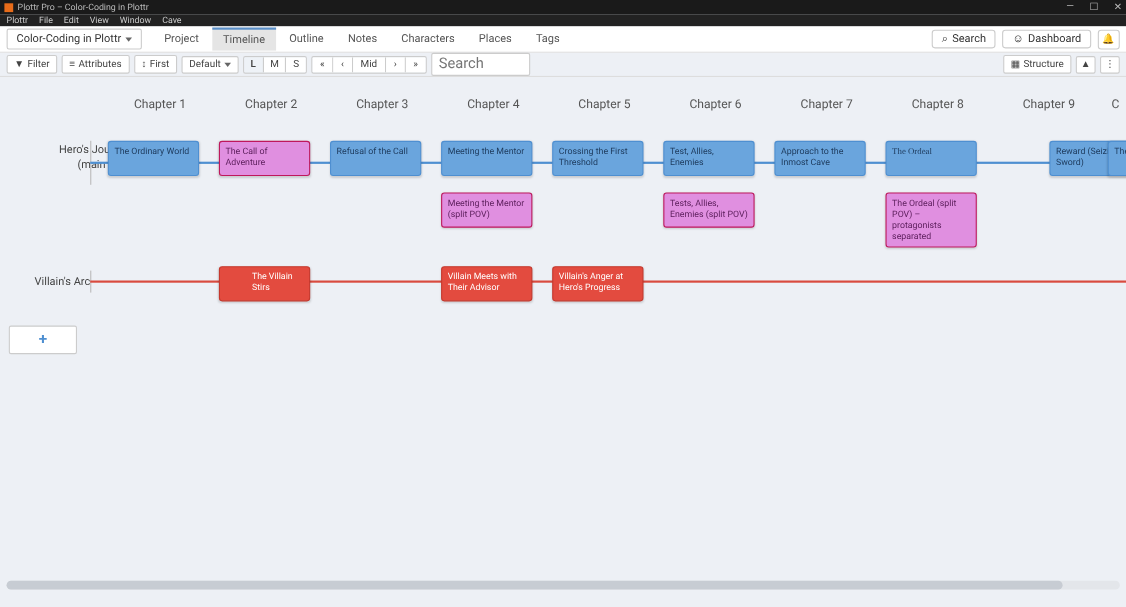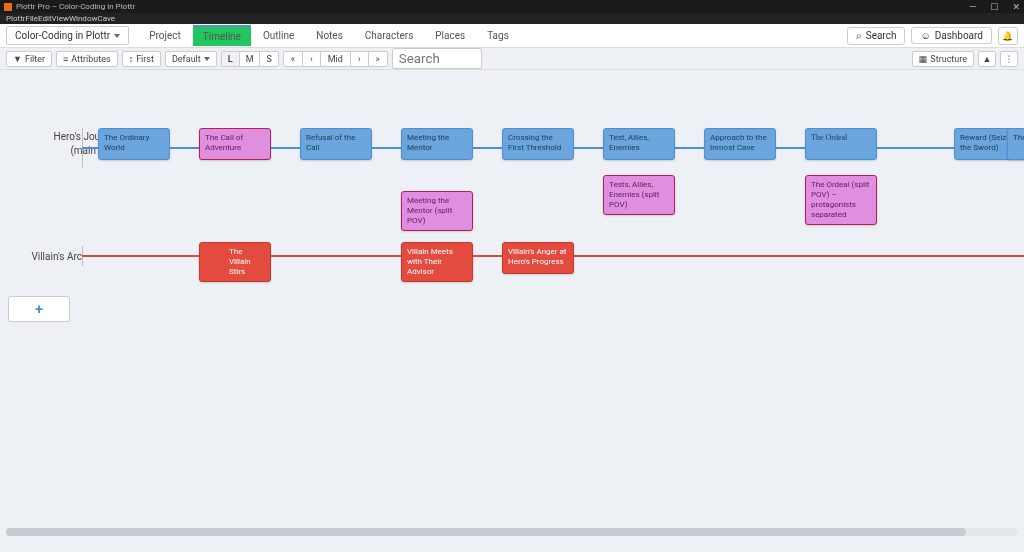--- a/index.html
+++ b/index.html
@@ -1,25 +1,25 @@
 <!DOCTYPE html>
 <html><head>
 <meta charset="utf-8">
 <style>
 * { margin:0; padding:0; box-sizing:border-box; font-family:-apple-system,"Segoe UI",Roboto,Arial,sans-serif; }
 html,body { width:1024px; height:552px; overflow:hidden; background:#edf0f5; color:#333; }
 .titlebar { height:13px; background:#1a1a1a; color:#bbb; font-size:8px; display:flex; align-items:center; padding:0 4px; position:relative; }
 .titlebar .app-icon { width:8px; height:8px; background:#e86c1a; margin-right:4px; }
 .titlebar .win-controls { position:absolute; right:4px; display:flex; gap:14px; font-size:9px; }
-.menubar { height:11px; background:#222; color:#ccc; font-size:8px; display:flex; align-items:center; padding:0 6px; }
+.menubar { height:11px; background:#222; color:#ccc; font-size:8px; display:flex; align-items:center; gap:10px; padding:0 6px; }
 .menubar span { cursor:pointer; }
 .topnav { height:24px; background:#fff; border-bottom:1px solid #ddd; display:flex; align-items:center; font-size:10px; padding:0 6px; gap:2px; }
 .proj-dd { border:1px solid #ccc; border-radius:2px; padding:3px 8px; background:#fff; display:flex; align-items:center; gap:4px; margin-right:8px; }
 .nav-tab { padding:4px 10px; color:#555; cursor:pointer; }
-.nav-tab.active { background:#22c55e; border-top:2px solid #5a8fc8; }
+.nav-tab.active { background:#e5e5e5; border-top:2px solid #5a8fc8; }
 .topnav .spacer { flex:1; }
 .pill { border:1px solid #ccc; border-radius:3px; padding:2px 8px; background:#fff; display:flex; align-items:center; gap:4px; font-size:10px; }
 .pill + .pill { margin-left:4px; }
 .bell { border:1px solid #ccc; border-radius:3px; width:20px; height:18px; display:flex; align-items:center; justify-content:center; margin-left:4px; font-size:9px;}
 .toolbar { height:22px; background:#edf0f5; border-bottom:1px solid #ddd; display:flex; align-items:center; gap:4px; padding:0 6px; font-size:9px; color:#444; }
 .tbtn { border:1px solid #ccc; background:#fff; border-radius:2px; padding:2px 6px; display:flex; align-items:center; gap:3px; cursor:pointer; }
 .zoom-group { display:flex; border:1px solid #ccc; border-radius:2px; overflow:hidden; }
 .zoom-group span { padding:2px 6px; background:#fff; border-right:1px solid #ccc; cursor:pointer; }
 .zoom-group span:last-child { border-right:none; }
 .zoom-group span.active { background:#eef2f7; font-weight:600; }
@@ -35,21 +35,21 @@
 .col { width:101px; text-align:center; font-size:11px; color:#555; flex-shrink:0; }
 .row-label { position:absolute; left:0; width:82px; text-align:right; font-size:10px; color:#444; line-height:1.35; }
 .row-label.hero { top:60px;margin-left:37px; }
 .row-label.villain { top:180px; }
 .row-tick { position:absolute; left:82px; top:0; width:1px; background:#bbb; }
 .row-tick.hero-tick { top:58px; height:40px; }
 .row-tick.villain-tick { top:176px; height:20px; }
 .hline { position:absolute; left:82px; height:2px; width:1000px; }
 .hline.blue { background:#4e8fd1; top:77px; }
 .hline.red { background:#d94b3f; top:185px; }
-.card { position:absolute; width:72px; min-height:32px; border-radius:3px; padding:4px 5px; font-size:8px; line-height:1.25; color:#fff; box-shadow:0 1px 2px rgba(0,0,0,0.15); cursor:pointer; }
+.card { position:absolute; width:83px; min-height:32px; border-radius:3px; padding:4px 5px; font-size:8px; line-height:1.25; color:#fff; box-shadow:0 1px 2px rgba(0,0,0,0.15); cursor:pointer; }
 .blue-card { background:#6aa5dd; border:1px solid #4e8fd1; color:#1d3a5c; }
 .pink-card { background:#e08fe0; border:1px solid #be185d; color:#5a1d5a; }
 .red-card { background:#e34b3f; border:1px solid #c5382d; color:#fff; }
 .add { position:absolute; left:8px; top:226px; width:62px; height:26px; border:1px solid #ccc; background:#fff; display:flex; align-items:center; justify-content:center; color:#4e8fd1; font-size:14px; font-weight:bold; cursor:pointer; border-radius:2px; }
 .hscroll { position:absolute; left:6px; right:6px; bottom:4px; height:8px; background:#e3e6ea; border-radius:4px; }
 .hscroll .thumb { position:absolute; left:0; width:960px; height:8px; background:#c7ccd3; border-radius:4px; }
 .caret-down { width:0; height:0; border-left:3px solid transparent; border-right:3px solid transparent; border-top:4px solid #666; display:inline-block; }
 </style>
 </head>
 <body>
@@ -136,20 +136,33 @@
   </div>
   <div class="sq">
       <span>▲</span>
     </div>
   <div class="sq">
       <span>⋮</span>
     </div>
 </div>
 
 <div class="canvas">
+  <div class="chapters">
+    <div class="row-label-spacer"></div>
+    <div class="col">Chapter 1</div>
+    <div class="col">Chapter 2</div>
+    <div class="col">Chapter 3</div>
+    <div class="col">Chapter 4</div>
+    <div class="col">Chapter 5</div>
+    <div class="col">Chapter 6</div>
+    <div class="col">Chapter 7</div>
+    <div class="col">Chapter 8</div>
+    <div class="col">Chapter 9</div>
+    <div class="col" style="width:20px">C</div>
+  </div>
 
   <div class="row-label hero">Hero's Journey (main plot)</div>
   <div class="row-tick hero-tick"></div>
   <div class="row-label villain">Villain's Arc</div>
   <div class="row-tick villain-tick"></div>
 
   <div class="hline blue"></div>
   <div class="hline red"></div>
 
   <div id="cards-top">
@@ -158,21 +171,21 @@
       <div class="card blue-card" style="left: 300px; top: 58px;">Refusal of the Call</div>
       <div class="card blue-card" style="left: 401px; top: 58px;">Meeting the Mentor</div>
       <div class="card blue-card" style="left: 502px; top: 58px;">Crossing the First Threshold</div>
       <div class="card blue-card" style="left: 603px; top: 58px;">Test, Allies, Enemies</div>
       <div class="card blue-card" style="left: 704px; top: 58px;">Approach to the Inmost Cave</div>
       <div class="card blue-card" style="left: 805px; top: 58px; font-family: Liberation Serif, serif;">The Ordeal</div>
       <div class="card blue-card" style="left: 906px; top: 58px; margin-left: 48px;">Reward (Seizing the Sword)</div>
       <div class="card blue-card" style="left: 1007px; top: 58px;">The</div>
     </div>
   <div id="cards-second">
-      <div class="card pink-card" style="left: 401px; top: 121px;">Meeting the Mentor (split POV)</div>
+      <div class="card pink-card" style="left: 401px; top: 105px;">Meeting the Mentor (split POV)</div>
       <div class="card pink-card" style="left: 603px; top: 105px;">Tests, Allies, Enemies (split POV)</div>
       <div class="card pink-card" style="left: 805px; top: 105px;">The Ordeal (split POV) – protagonists separated</div>
     </div>
   <div id="cards-villain">
       <div class="card red-card" style="left: 199px; top: 172px; padding-left: 29px;">The Villain Stirs</div>
       <div class="card red-card" style="left: 401px; top: 172px;">Villain Meets with Their Advisor</div>
       <div class="card red-card" style="left: 502px; top: 172px;">Villain's Anger at Hero's Progress</div>
     </div>
 
   <div class="add">

